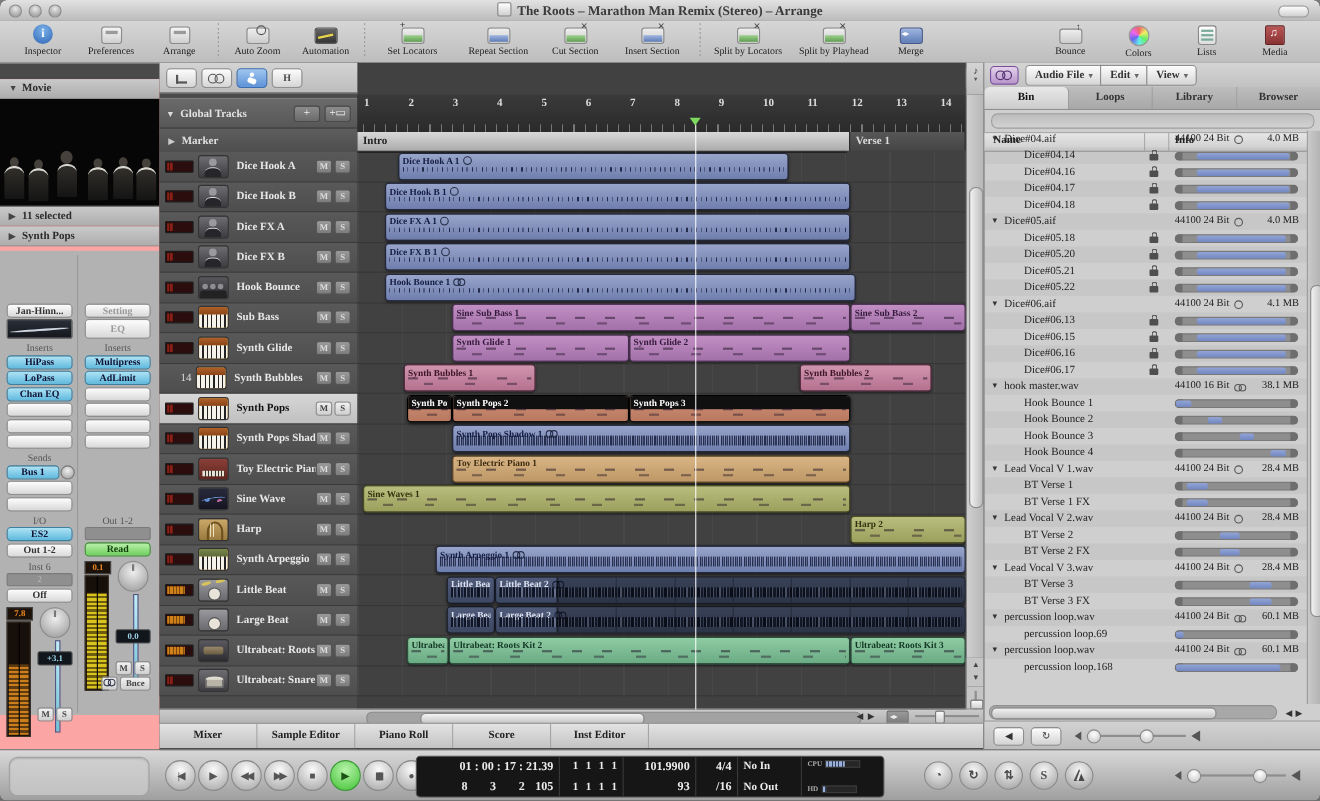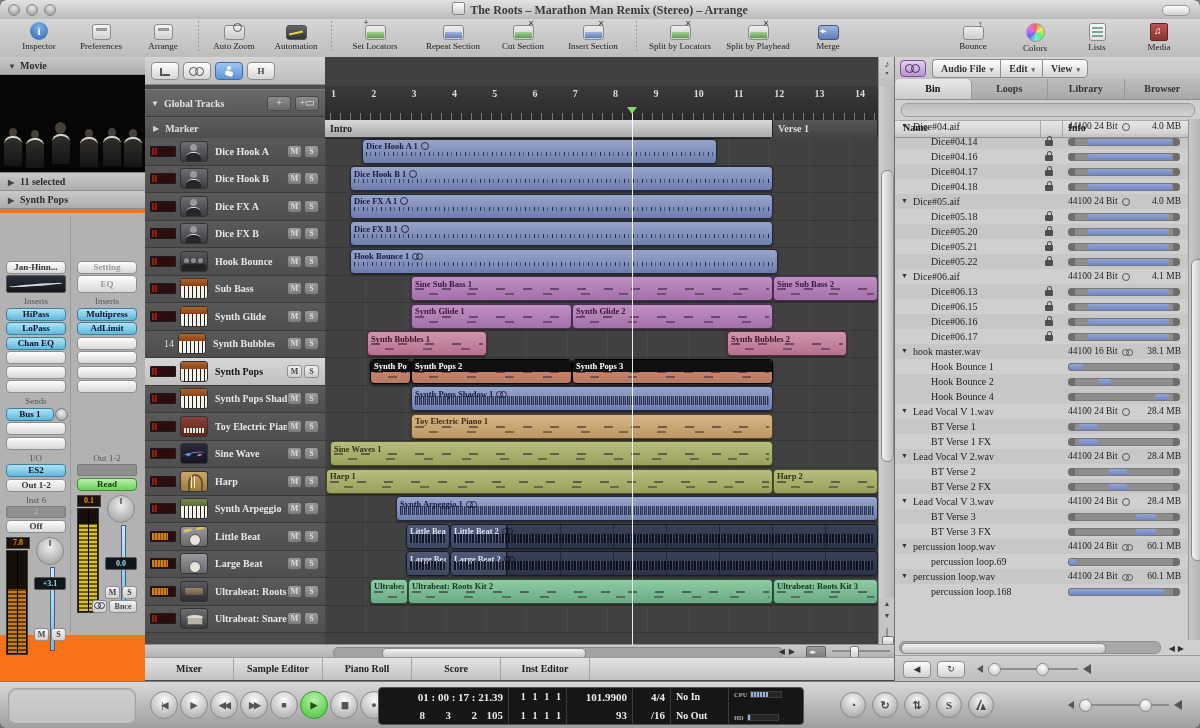--- a/index.html
+++ b/index.html
@@ -43,21 +43,21 @@
   .ic-merge::before{content:"◂▸";position:absolute;left:1px;top:1px;font-size:7px;color:#fff;}
   .ic-bounce{background:linear-gradient(#eee,#ccc);border:1px solid #8a8a8a;width:19px;height:12px;margin-top:4px;}
   .ic-bounce::after{content:"↑";position:absolute;right:0;top:-8px;font-size:9px;color:#333;font-weight:bold;}
   .ic-colors{width:17px;height:17px;border-radius:50%;margin-top:1px;border:1px solid #999;
     background:conic-gradient(#e66,#ee6,#6e6,#6ee,#66e,#e6e,#e66);}
   .ic-lists{background:linear-gradient(#fff,#ddd);border:1px solid #8a8a8a;width:15px;height:16px;margin-top:1px;}
   .ic-lists::before{content:"";position:absolute;left:2px;top:3px;right:2px;height:1.5px;background:#7a9;box-shadow:0 4px 0 #7a9,0 8px 0 #7a9;}
   .ic-media{background:linear-gradient(#b55,#833);border:1px solid #622;width:16px;height:16px;margin-top:1px;border-radius:2px;}
   .ic-media::before{content:"♫";position:absolute;left:3px;top:1px;font-size:10px;color:#fff;}
   
-  #inspector{position:absolute;left:0;top:57px;width:145px;height:625px;background:#f97316;border-right:1px solid #ef4444;}
+  #inspector{position:absolute;left:0;top:72px;width:145px;height:625px;background:#fca5a5;border-right:1px solid #ef4444;}
   .disc-hdr{height:17px;line-height:17px;font-size:10px;font-weight:bold;color:#2c2c2c;padding-left:8px;
     background:linear-gradient(#c9c9c9,#adadad);border-bottom:1px solid #8f8f8f;}
   .disc-hdr .tri{display:inline-block;width:12px;color:#444;font-size:8px;}
   #movie-photo{position:relative;margin:0;width:145px;height:97px;background:#060606;border-bottom:1px solid #888;overflow:hidden;}
   .fig{position:absolute;bottom:6px;width:18px;height:40px;}
   .fig::before{content:"";position:absolute;left:5px;top:2px;width:8px;height:9px;border-radius:50%;background:#46403a;}
   .fig::after{content:"";position:absolute;left:0;top:10px;width:18px;height:30px;border-radius:8px 8px 0 0;
     background:linear-gradient(180deg,#33302c,#141414);box-shadow:inset 0 3px 0 -1px #d8d8d0;}
   .fig:nth-child(3)::before{top:-2px;width:11px;height:12px;left:3px;}
   #strips{position:absolute;left:0;top:156px;width:145px;bottom:47px;background:#b2b2b2;}
@@ -865,26 +865,20 @@
         </div>
         <div class="lane">
           <div class="region c-olive" style="left: 5px; width: 443px;">
             <div class="rtitle">
               <span class="rlabel">Sine Waves 1</span>
             </div>
             <div class="rwave w-notes"></div>
           </div>
         </div>
         <div class="lane">
-          <div class="region c-olive" style="left: 1px; width: 447px;">
-            <div class="rtitle">
-              <span class="rlabel">Harp 1</span>
-            </div>
-            <div class="rwave w-notes"></div>
-          </div>
           <div class="region c-olive" style="left: 448px; width: 105px;">
             <div class="rtitle">
               <span class="rlabel">Harp 2</span>
             </div>
             <div class="rwave w-notes"></div>
           </div>
         </div>
         <div class="lane">
           <div class="region c-blue" style="left: 71px; width: 482px;">
             <div class="rtitle">
@@ -1120,20 +1114,26 @@
           <span class="pill">
             <span class="pseg" style="left: 1%; width: 12%;"></span>
           </span>
         </div>
         <div class="brow bchild alt">
           <span class="bname">Hook Bounce 2</span>
           <span class="pill">
             <span class="pseg" style="left: 27%; width: 11%;"></span>
           </span>
         </div>
+        <div class="brow bchild">
+          <span class="bname">Hook Bounce 3</span>
+          <span class="pill">
+            <span class="pseg" style="left: 53%; width: 11%;"></span>
+          </span>
+        </div>
         <div class="brow bchild alt">
           <span class="bname">Hook Bounce 4</span>
           <span class="pill">
             <span class="pseg" style="left: 78%; width: 12%;"></span>
           </span>
         </div>
         <div class="brow bparent">
           <span class="disc">▼</span>
           <span class="bname">Lead Vocal V 1.wav</span>
           <span class="binfo">

